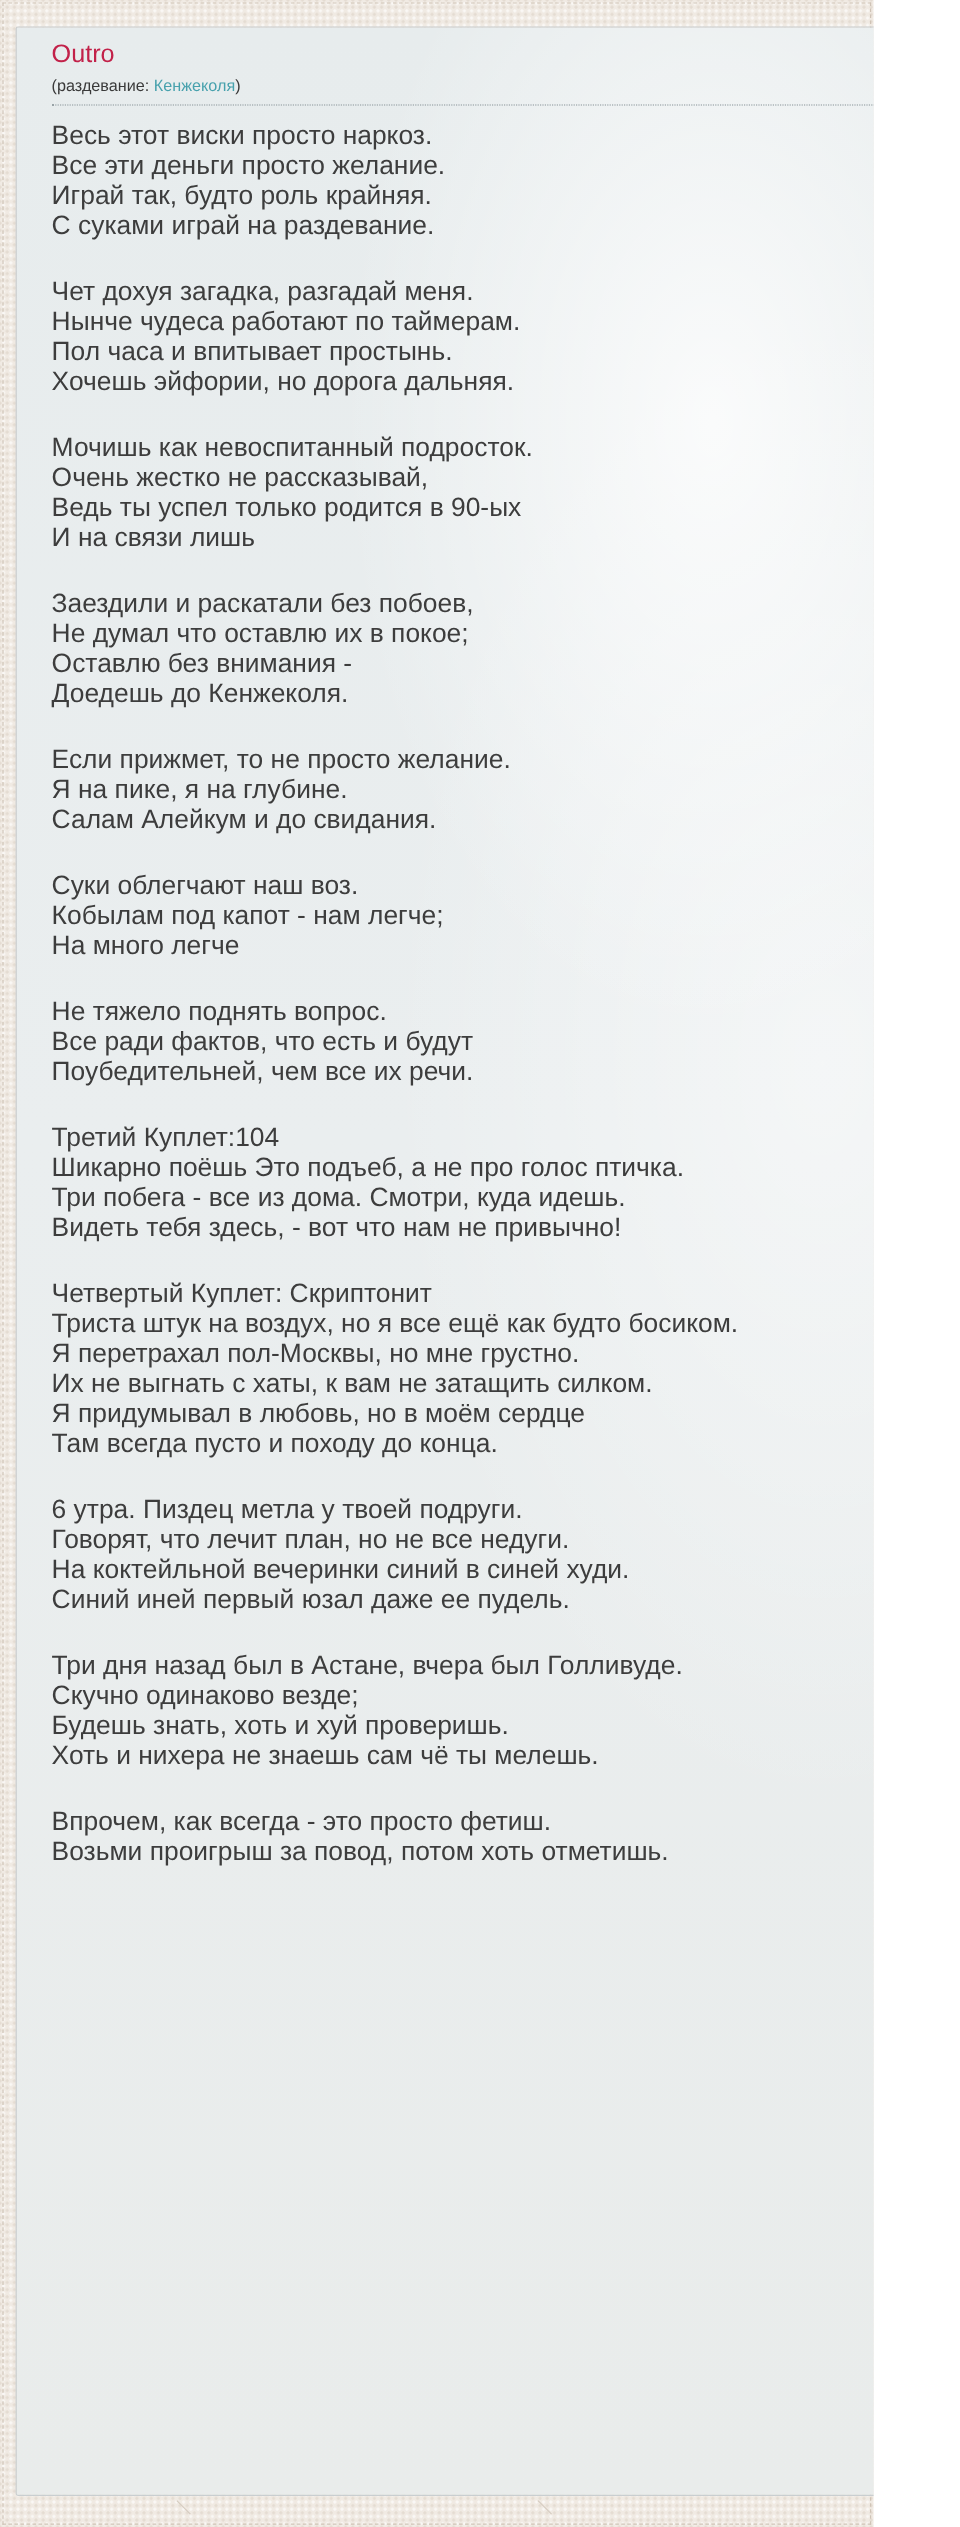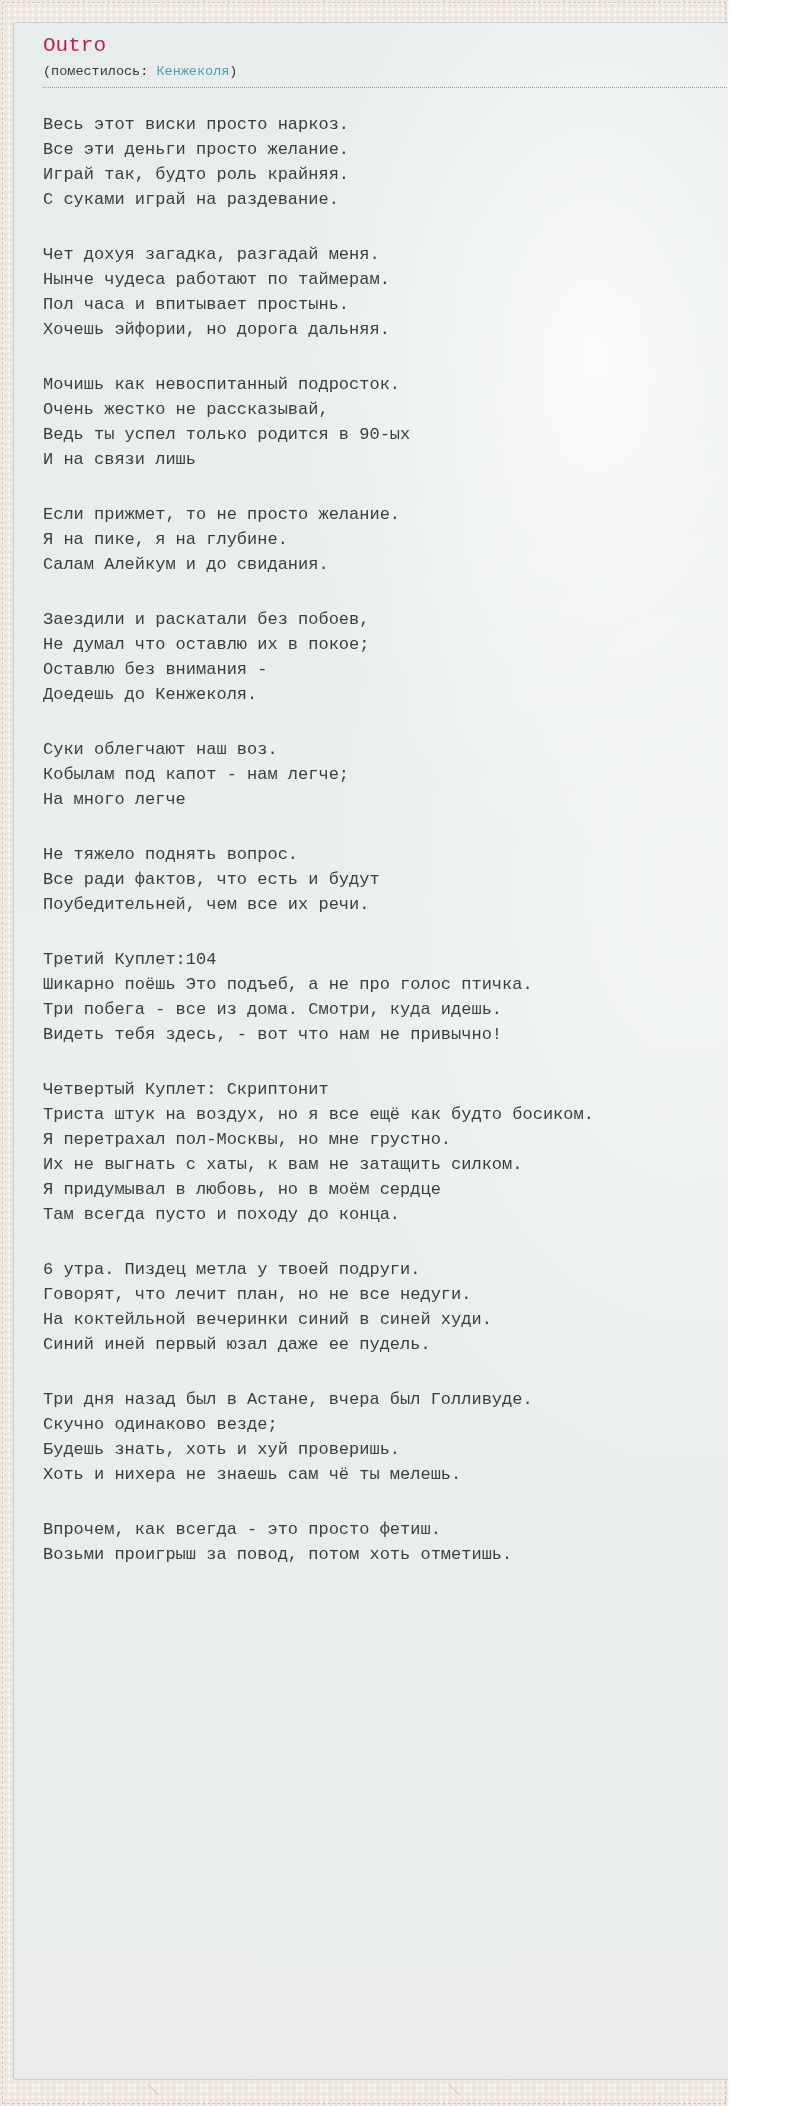--- a/index.html
+++ b/index.html
@@ -8,21 +8,20 @@
     position:relative;
     width:728px;
     height:2106px;
     overflow:hidden;
     background-color:#f0eae3;
     background-image:
       radial-gradient(rgba(255,255,255,.65) 1px, rgba(255,255,255,0) 1.6px),
       radial-gradient(rgba(209,197,182,.38) 1px, rgba(209,197,182,0) 1.6px);
     background-size:6px 6px;
     background-position:0 0,3px 3px;
-    font-family:Liberation Mono, monospace;
   }
   .stitch{
     position:absolute;
     inset:2px;
     border:1px dashed #cfc3b6;
     pointer-events:none;
   }
   .scratch{
     position:absolute;
     width:16px;height:1px;
@@ -62,22 +61,22 @@
     color:#3a3a3a;
     padding-bottom:6px;
     border-bottom:1px dotted #98a2a6;
   }
   .artist-link{
     color:#47a1ad;
     text-decoration:none;
     cursor:pointer;
   }
   .lyrics{
-    margin-top:24px;
-    font-size:17px;
+    margin-top:12px;
+    font-size:22px;
     line-height:25px;
     color:#3d3d3d;
   }
   .lyrics p{
     margin:0 0 30px 0;
   }
 </style>
 </head>
 <body>
 
@@ -85,28 +84,28 @@
   <div class="stitch"></div>
   <div class="scratch s1"></div>
   <div class="scratch s2"></div>
   <div class="scratch s3"></div>
 
   <div class="card">
     <div class="card-inner">
 
       <h1 class="song-title">Outro</h1>
 
-      <div class="artist-line"><span>(поместилось:</span>&nbsp;<a class="artist-link">Кенжеколя</a><span>)</span></div>
+      <div class="artist-line"><span>(раздевание:</span>&nbsp;<a class="artist-link">Кенжеколя</a><span>)</span></div>
 
       <div class="lyrics">
           <p>Весь этот виски просто наркоз.<br>Все эти деньги просто желание.<br>Играй так, будто роль крайняя.<br>С суками играй на раздевание.</p>
           <p>Чет дохуя загадка, разгадай меня.<br>Нынче чудеса работают по таймерам.<br>Пол часа и впитывает простынь.<br>Хочешь эйфории, но дорога дальняя.</p>
           <p>Мочишь как невоспитанный подросток.<br>Очень жестко не рассказывай,<br>Ведь ты успел только родится в 90-ых<br>И на связи лишь</p>
+          <p>Заездили и раскатали без побоев,<br>Не думал что оставлю их в покое;<br>Оставлю без внимания -<br>Доедешь до Кенжеколя.</p>
           <p>Если прижмет, то не просто желание.<br>Я на пике, я на глубине.<br>Салам Алейкум и до свидания.</p>
-          <p>Заездили и раскатали без побоев,<br>Не думал что оставлю их в покое;<br>Оставлю без внимания -<br>Доедешь до Кенжеколя.</p>
           <p>Суки облегчают наш воз.<br>Кобылам под капот - нам легче;<br>На много легче</p>
           <p>Не тяжело поднять вопрос.<br>Все ради фактов, что есть и будут<br>Поубедительней, чем все их речи.</p>
           <p>Третий Куплет:104<br>Шикарно поёшь Это подъеб, а не про голос птичка.<br>Три побега - все из дома. Смотри, куда идешь.<br>Видеть тебя здесь, - вот что нам не привычно!</p>
           <p>Четвертый Куплет: Скриптонит<br>Триста штук на воздух, но я все ещё как будто босиком.<br>Я перетрахал пол-Москвы, но мне грустно.<br>Их не выгнать с хаты, к вам не затащить силком.<br>Я придумывал в любовь, но в моём сердце<br>Там всегда пусто и походу до конца.</p>
           <p>6 утра. Пиздец метла у твоей подруги.<br>Говорят, что лечит план, но не все недуги.<br>На коктейльной вечеринки синий в синей худи.<br>Синий иней первый юзал даже ее пудель.</p>
           <p>Три дня назад был в Астане, вчера был Голливуде.<br>Скучно одинаково везде;<br>Будешь знать, хоть и хуй проверишь.<br>Хоть и нихера не знаешь сам чё ты мелешь.</p>
           <p>Впрочем, как всегда - это просто фетиш.<br>Возьми проигрыш за повод, потом хоть отметишь.</p>
         </div>
 
     </div>

